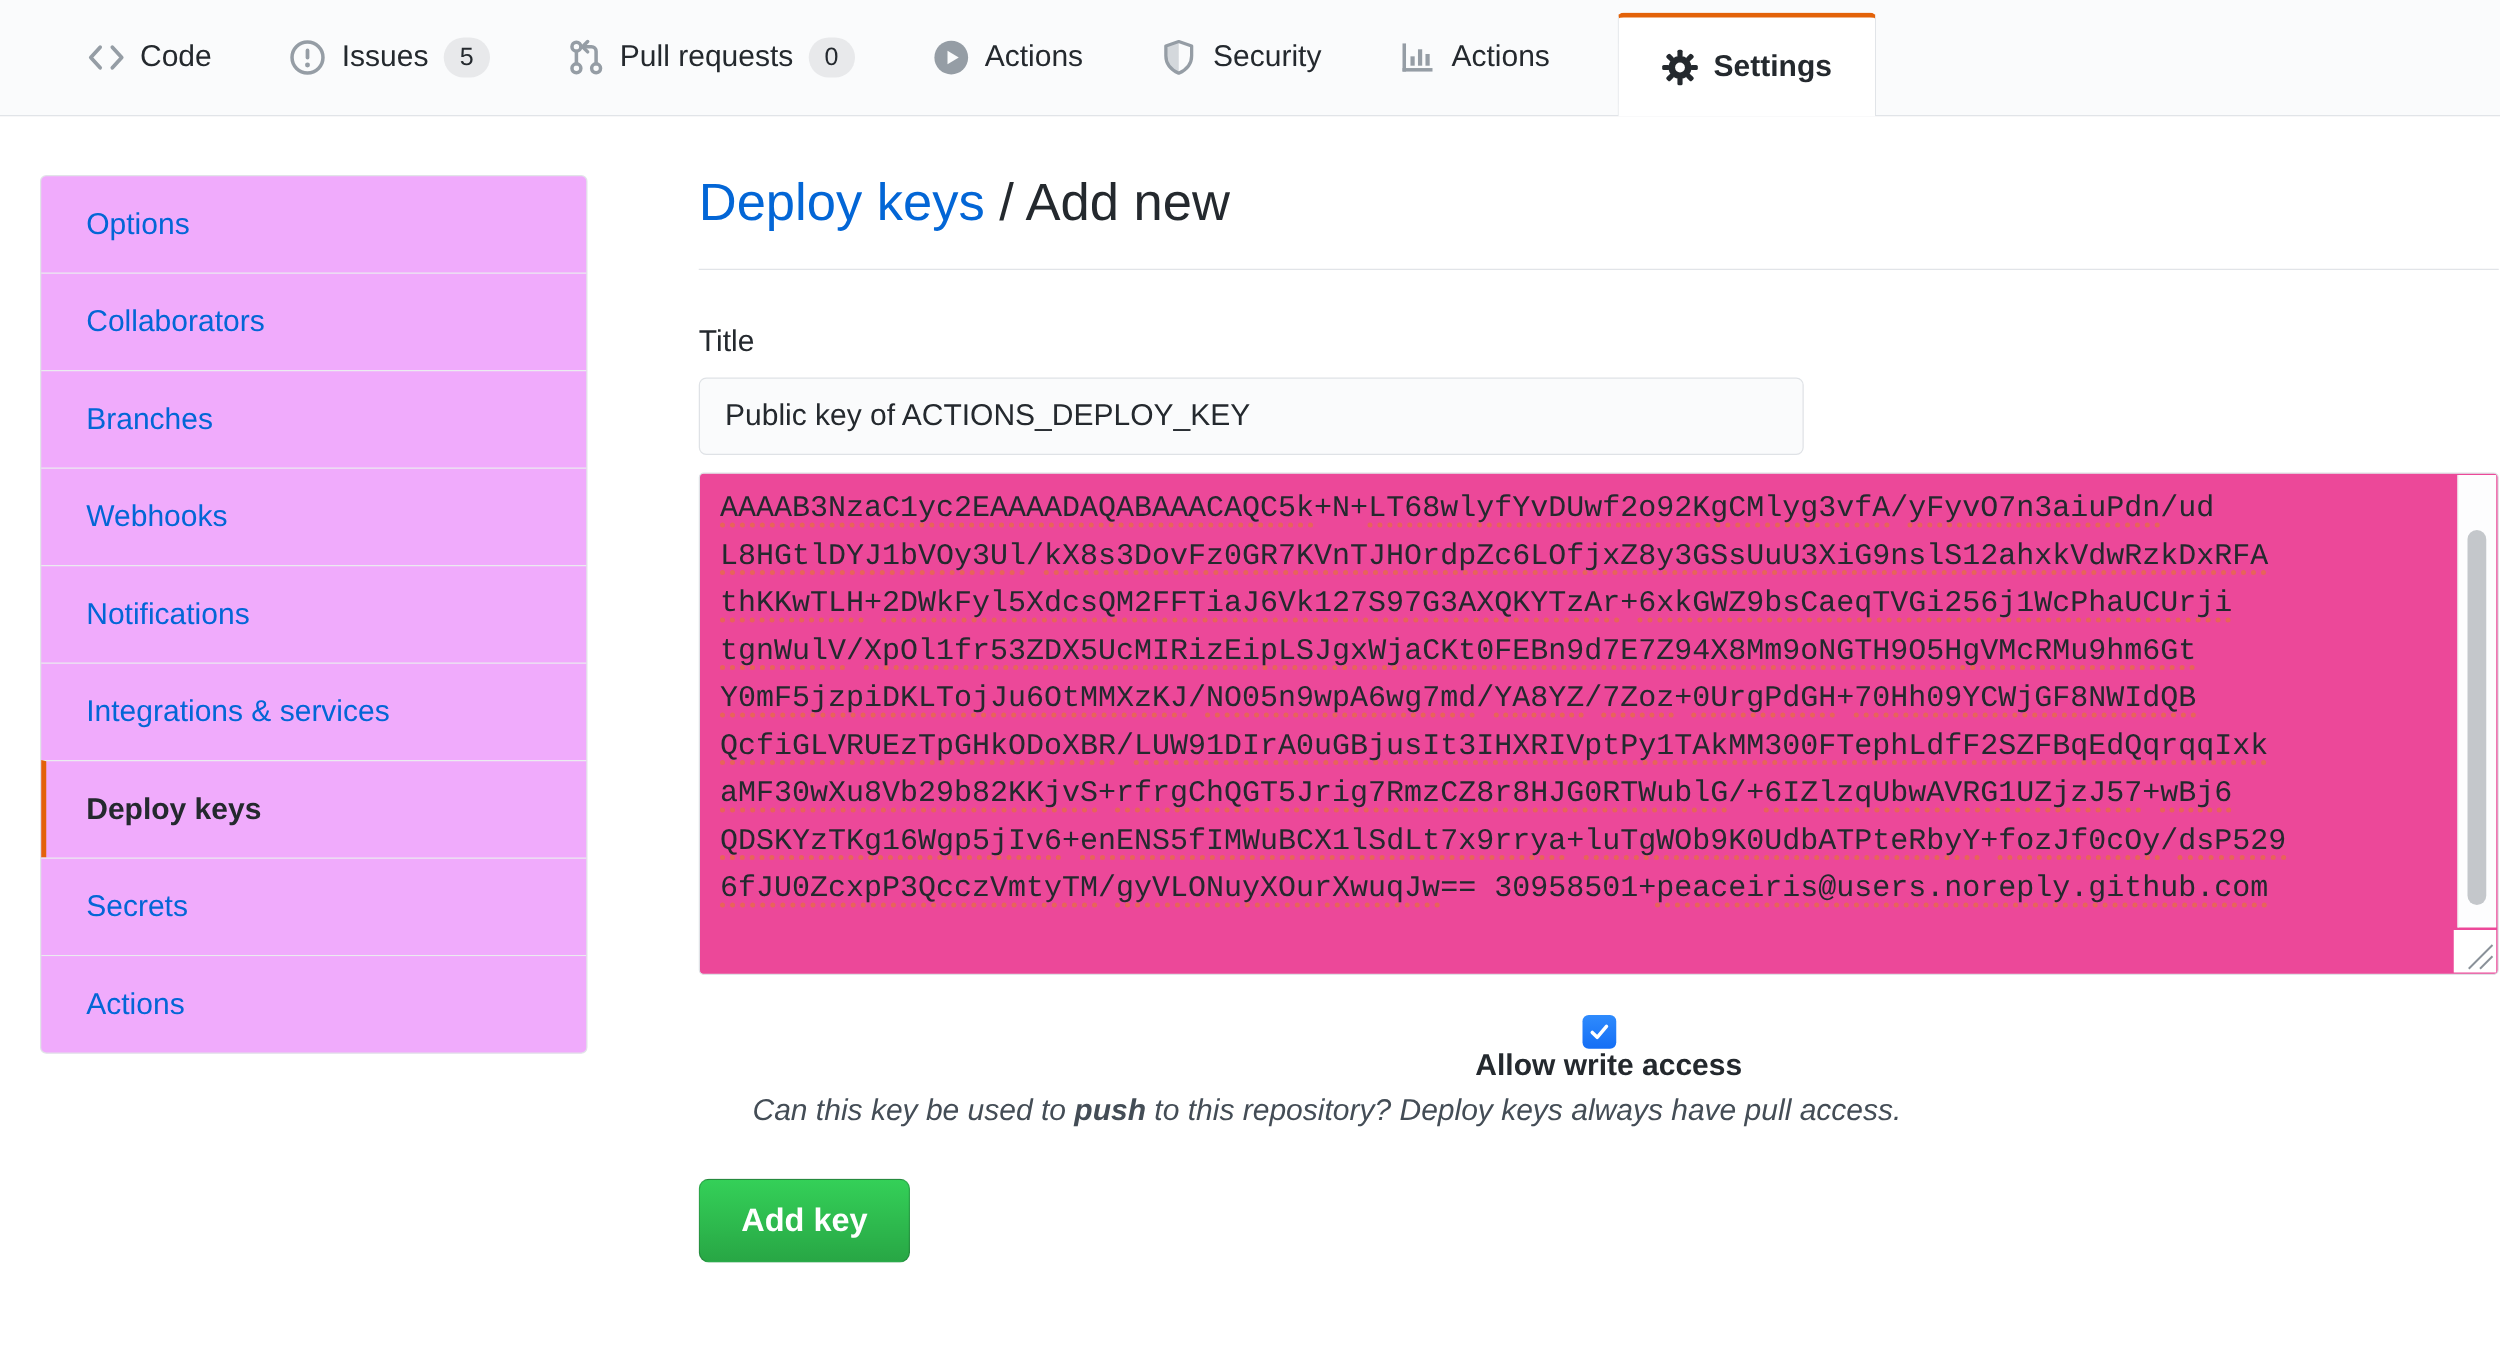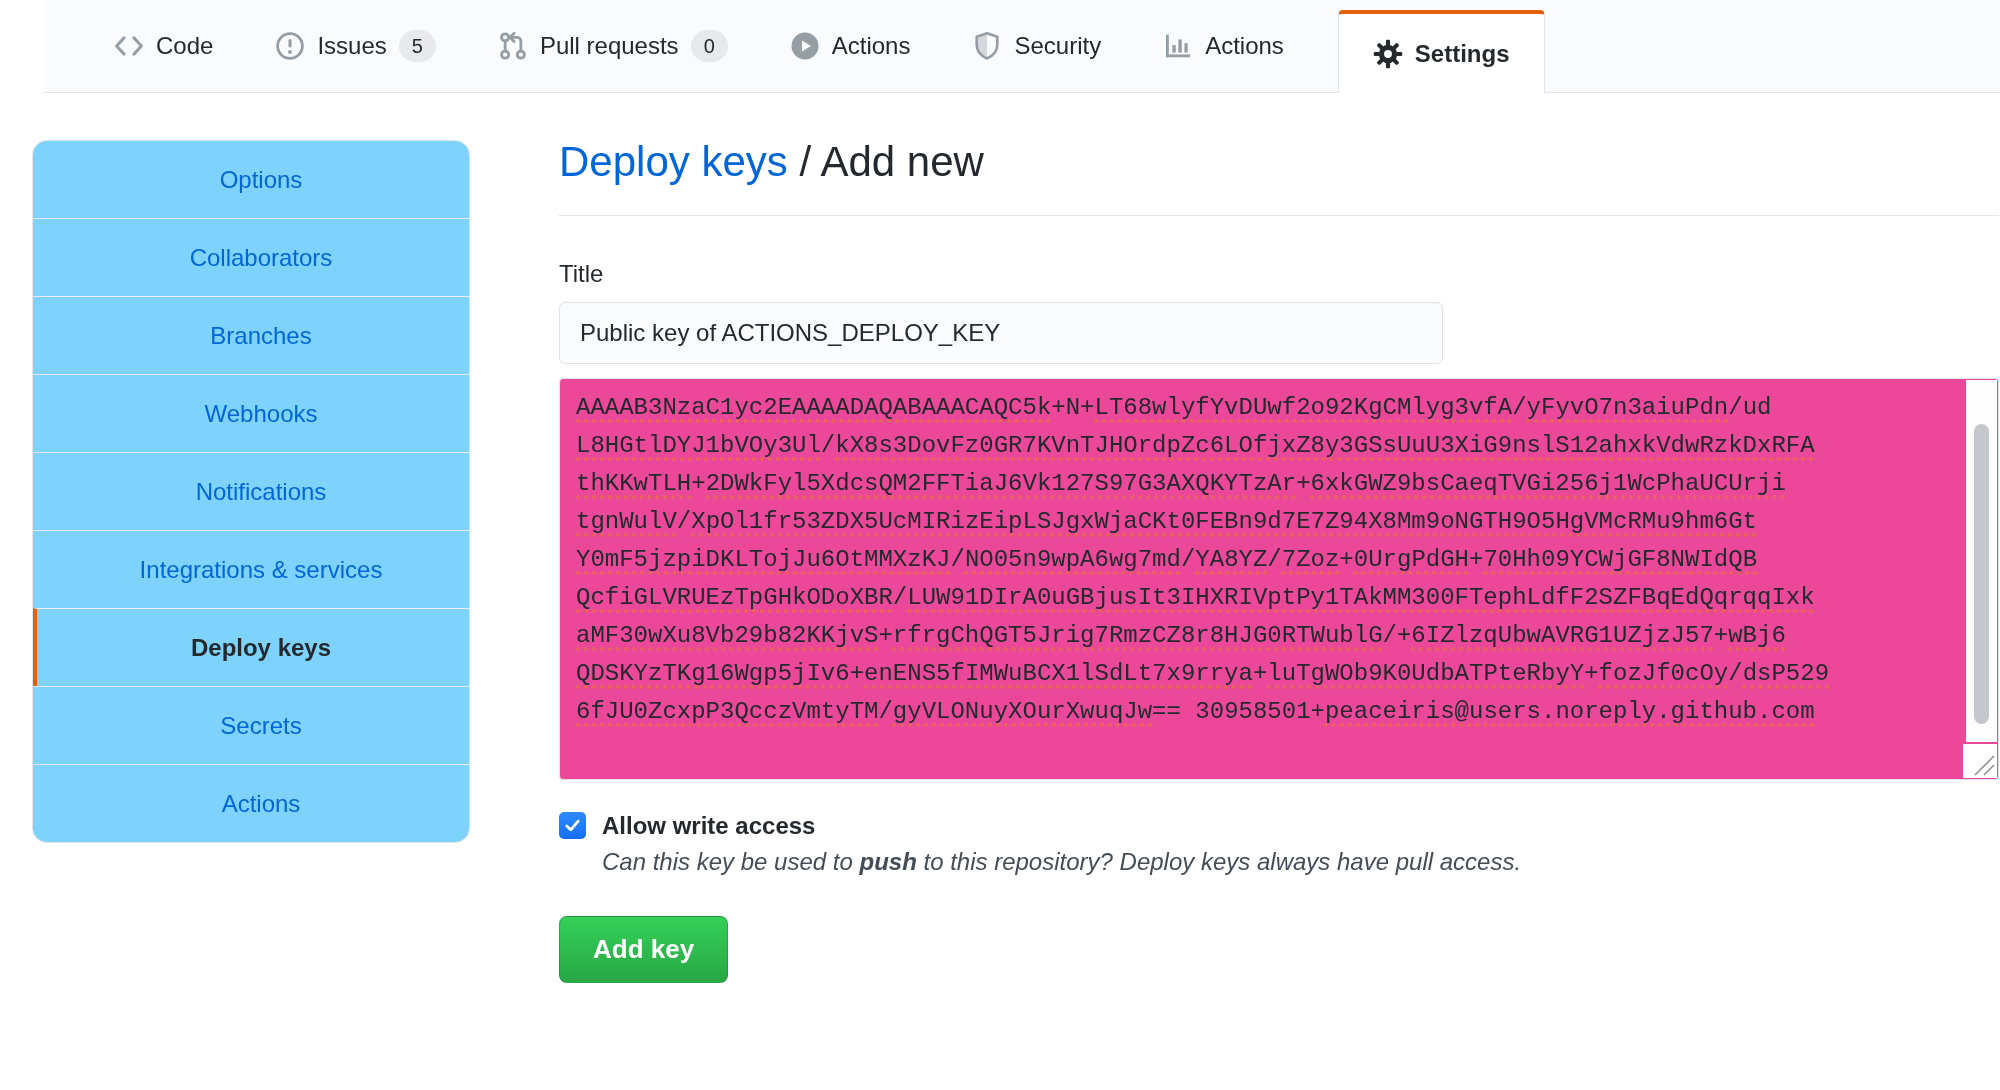--- a/index.html
+++ b/index.html
@@ -1,36 +1,36 @@
 <!DOCTYPE html>
 <html><head>
 <meta charset="utf-8">
 <style>
   * { box-sizing: border-box; margin: 0; padding: 0; }
   html, body { width: 2000px; height: 1090px; background: #fff;
     font-family: "Liberation Sans", sans-serif; color: #24292e; }
-  .page { position: relative; width: 2000px; height: 1084px; overflow: hidden; padding-left: 44px; }
+  .page { position: relative; width: 2000px; height: 1084px; overflow: hidden; }
 
   
   .repo-nav { position: relative; height: 93px; background: #fafbfc;
     border-bottom: 1px solid #e1e4e8; display: flex; align-items: stretch;
     padding-left: 44px; }
   .tab { display: flex; align-items: center; gap: 12px; padding: 0 26px;
     margin-right: 10px; font-size: 24px; color: #24292e; cursor: pointer; }
   .tab .octicon { color: #959da5; display: inline-flex; }
   .tab-badge { background: rgba(27,31,35,.08); border-radius: 20px;
     padding: 3px 13px; font-size: 20px; line-height: 26px; color: #24292e; }
   .tab.active { background: #fff; border: 1px solid #e1e4e8; border-bottom: none;
     border-top: 4px solid #e36209; border-radius: 5px 5px 0 0;
     margin: 10px 0 -1px 18px; padding: 0 34px; font-weight: 600; z-index: 2; }
   .tab.active .octicon { color: #24292e; }
 
   
   .settings-menu { position: absolute; left: 32px; top: 140px; width: 438px;
-    border: 1px solid #e1e4e8; border-radius: 15px; background: #7dd3fc; text-align: center; }
+    border: 1px solid #e1e4e8; border-radius: 5px; background: #f0abfc; }
   .menu-item { display: block; padding: 25px 16px 25px 36px; font-size: 24px;
     line-height: 27px; color: #0366d6; text-decoration: none;
     border-top: 1px solid #eaecef; cursor: pointer; }
   .menu-item:first-child { border-top: none; border-radius: 5px 5px 0 0; }
   .menu-item:last-child { border-radius: 0 0 5px 5px; }
   .menu-item.active { color: #24292e; font-weight: 600;
     border-left: 4px solid #e36209; padding-left: 32px; }
 
   
   .main { position: absolute; left: 559px; top: 136px; width: 1440px; }
@@ -56,21 +56,21 @@
     text-decoration-color: #e8635a; text-decoration-thickness: 3.5px;
     text-underline-offset: 6px; }
   .scroll-track { position: absolute; top: 1px; right: 1px; bottom: 37px;
     width: 31px; background: #fdfdfe; border-left: 1px solid #f0f2f4; }
   .scroll-thumb { position: absolute; top: 44px; right: 8px; width: 15px;
     height: 300px; border-radius: 8px; background: #c4c7cb; }
   .resize-corner { position: absolute; right: 1px; bottom: 1px; width: 34px;
     height: 34px; background: #fff; display: flex; align-items: flex-end;
     justify-content: flex-end; }
 
-  .write-row { margin-top: 32px; display: flex; align-items: center; }
+  .write-row { margin-top: 32px; display: flex; align-items: center; flex-direction: column; }
   .checkbox { width: 27px; height: 27px; border-radius: 5px;
     background: linear-gradient(#2f8bfd, #146ef5); display: inline-flex;
     align-items: center; justify-content: center; cursor: pointer; flex: none; }
   .write-label { margin-left: 16px; font-size: 24px; font-weight: 700; cursor: pointer; }
   .write-desc { margin: 8px 0 0 43px; font-size: 24px; color: #444d56; font-style: italic; }
   .write-desc b { color: #444d56; }
 
   .btn-primary { display: inline-block; margin-top: 40px; padding: 17px 33px;
     font-size: 26px; font-weight: 700; font-family: "Liberation Sans", sans-serif;
     color: #fff; background: linear-gradient(#34d058, #28a745);

